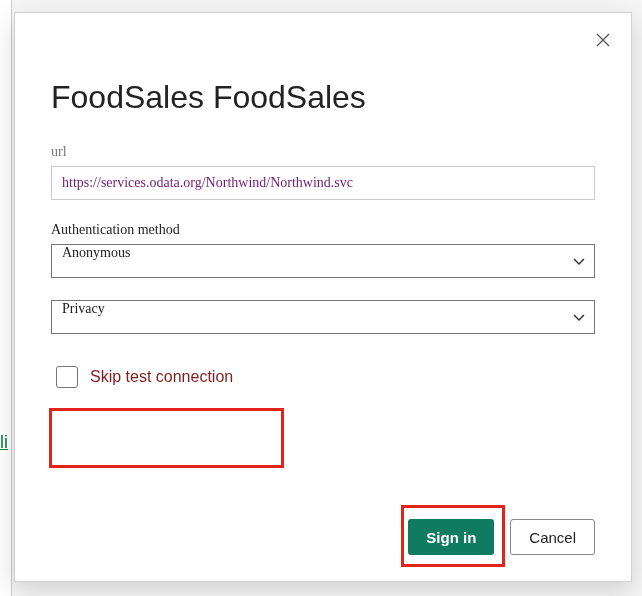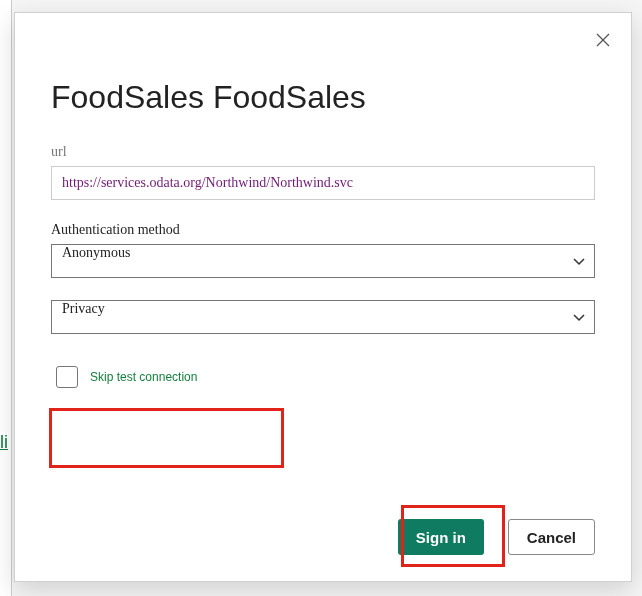--- a/index.html
+++ b/index.html
@@ -137,59 +137,59 @@
   .checkbox {
     width: 22px;
     height: 22px;
     border: 1px solid #767676;
     border-radius: 3px;
     background: #fff;
     cursor: pointer;
     flex-shrink: 0;
   }
   .checkbox-label {
-    font-size: 12px;
-    color: #15803d;
+    font-size: 16px;
+    color: #7f1d1d;
   }
   .highlight-box-1 {
     position: absolute;
     border: 3px solid #e2231a;
     left: 34px;
     top: 395px;
     width: 235px;
     height: 60px;
     pointer-events: none;
   }
   .footer {
     position: absolute;
     right: 36px;
     bottom: 26px;
     display: flex;
-    gap: 24px;
+    gap: 16px;
     align-items: center;
   }
   .btn {
     height: 36px;
     padding: 0 18px;
     font-size: 15px;
     font-family: inherit;
     border-radius: 3px;
     cursor: pointer;
     border: none;
   }
   .btn-primary {
     background: #0f7b60;
     color: #ffffff;
     font-weight: 600;
   }
   .btn-secondary {
     background: #ffffff;
     color: #222;
     border: 1px solid #888;
-    font-weight: 700;
+    font-weight: 400;
   }
   .highlight-box-2 {
     position: absolute;
     border: 3px solid #e2231a;
     right: 126px;
     bottom: 14px;
     width: 104px;
     height: 62px;
     pointer-events: none;
   }

